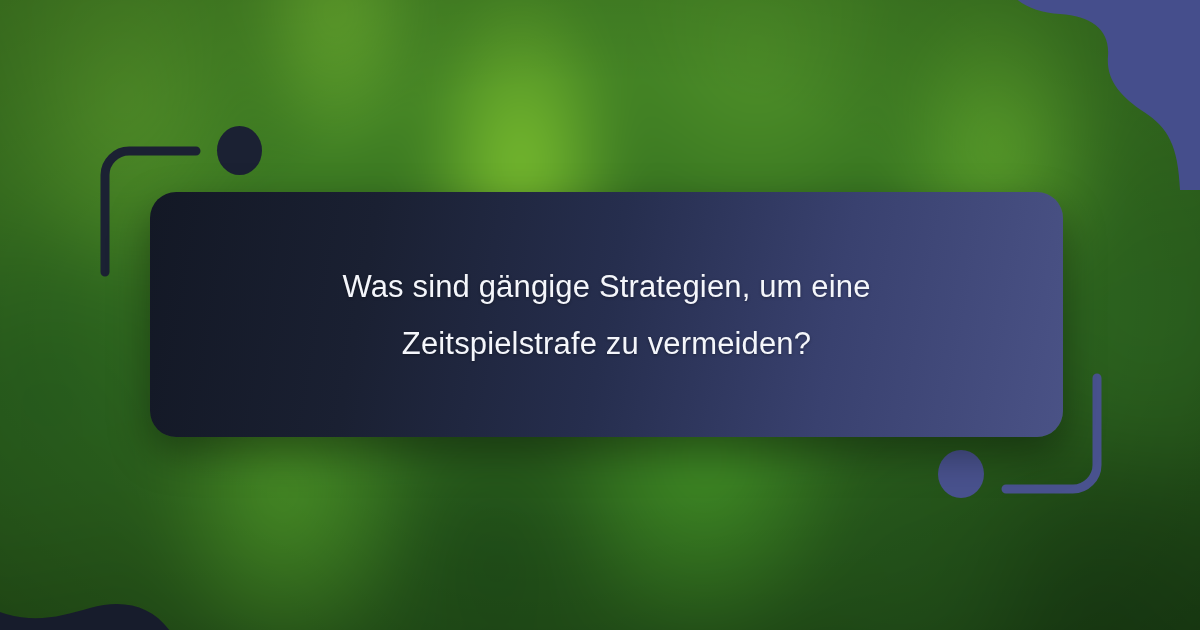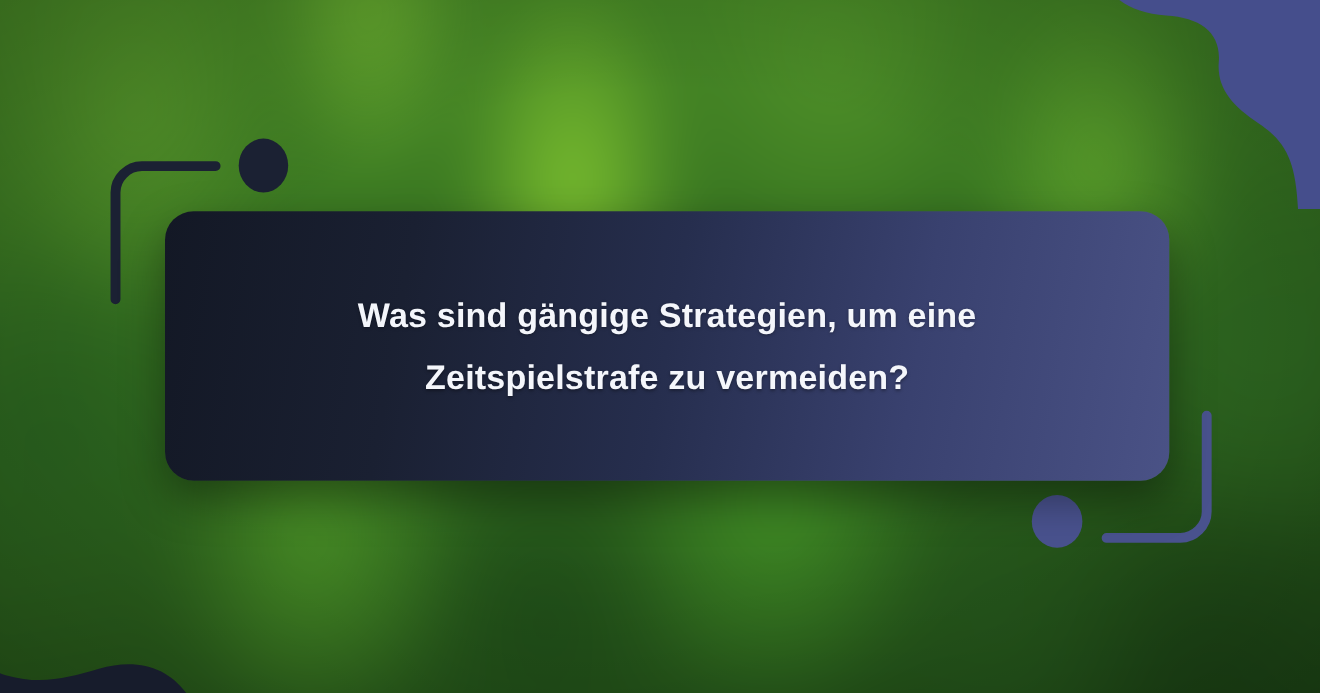--- a/index.html
+++ b/index.html
@@ -124,21 +124,21 @@
     align-items: center;
     justify-content: center;
     box-sizing: border-box;
     padding: 0 70px;
   }
   .card-title {
     margin: 0;
     color: #f4f6fb;
     font-family: "Liberation Sans", sans-serif;
     font-size: 31px;
-    font-weight: 700;
+    font-weight: 400;
     line-height: 57px;
     letter-spacing: .15px;
     text-align: center;
     max-width: 660px;
     text-shadow: 0 1px 3px rgba(0,0,0,.35);
   }
 </style>
 </head>
 <body>
 

